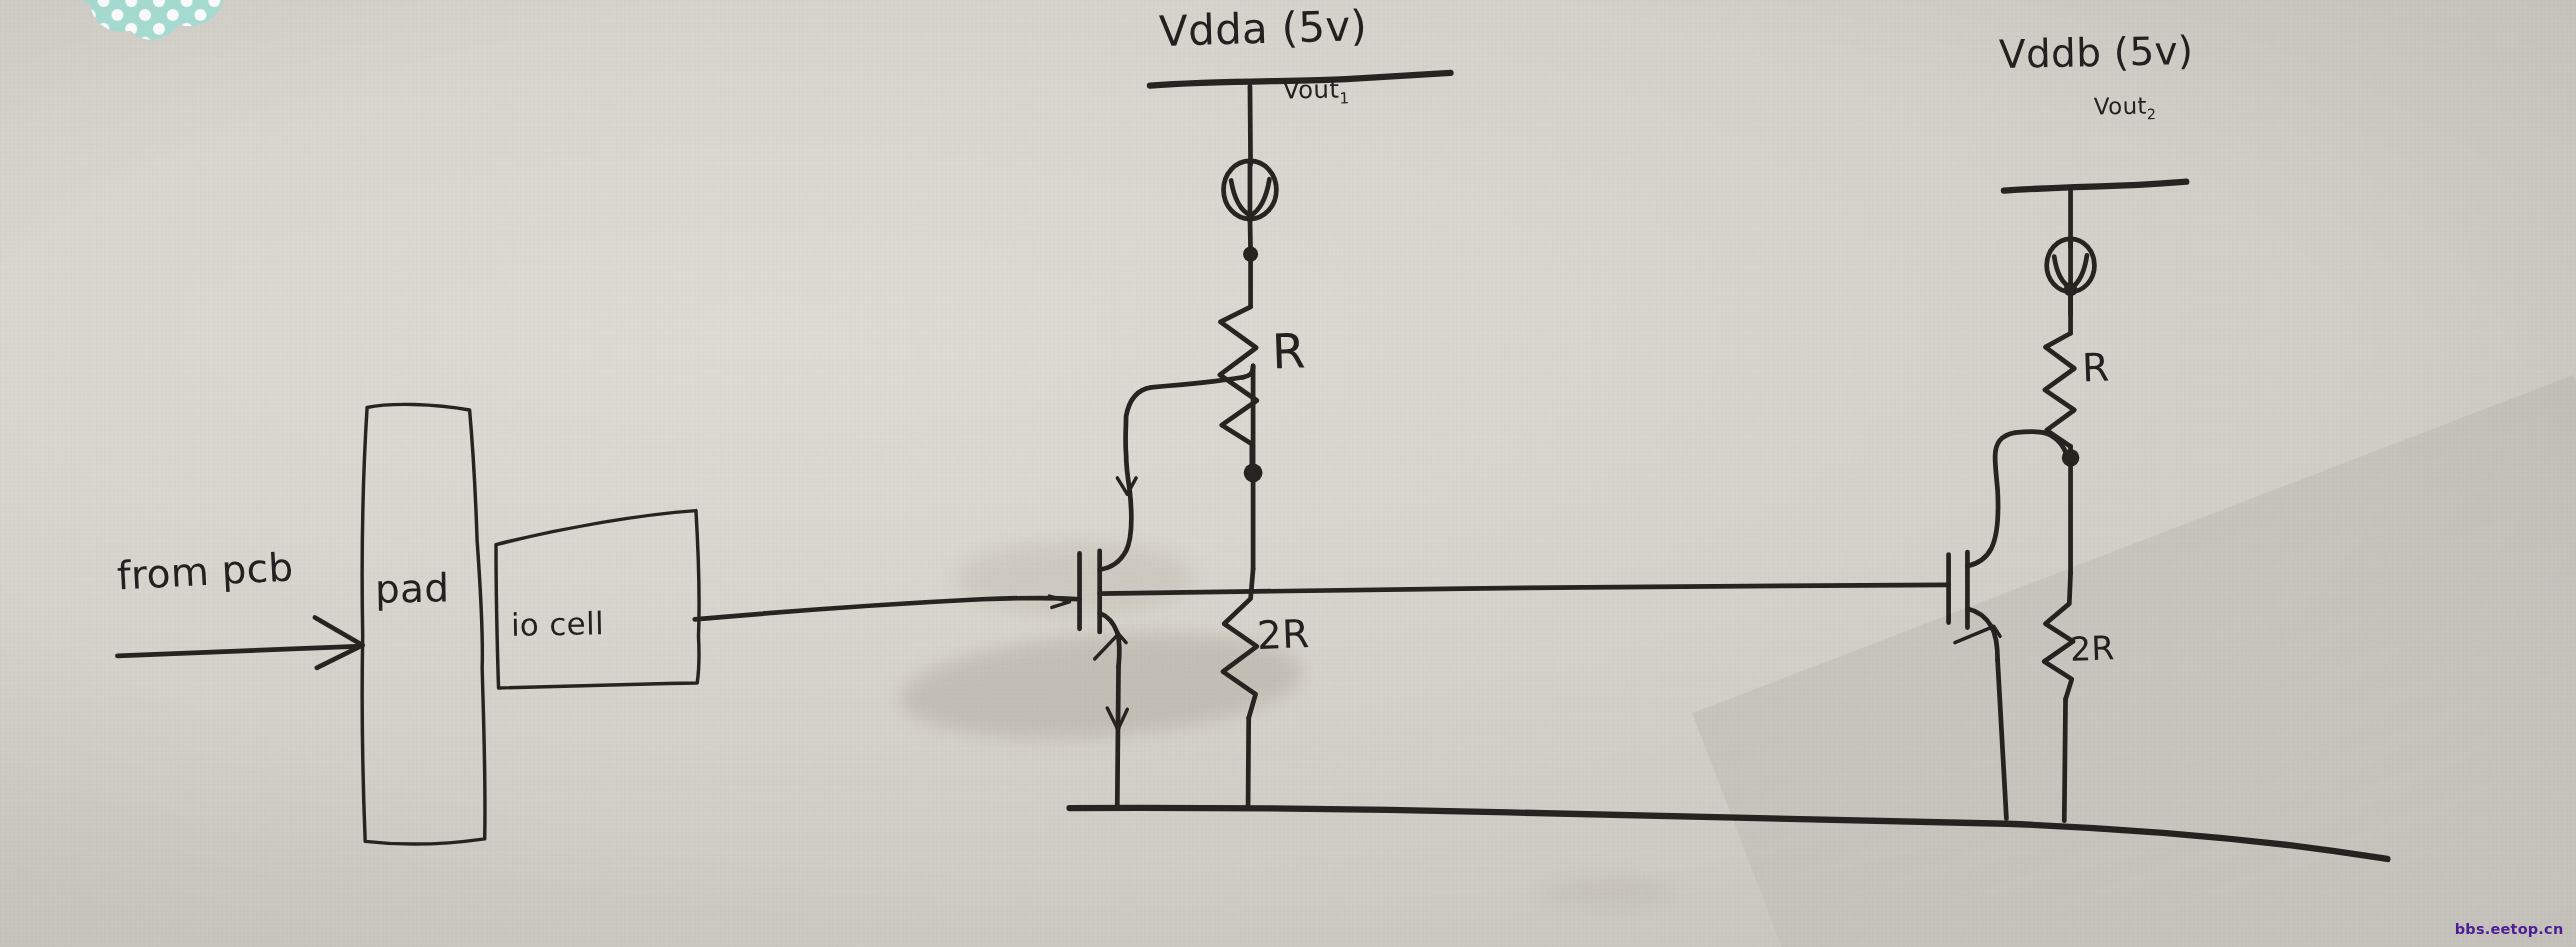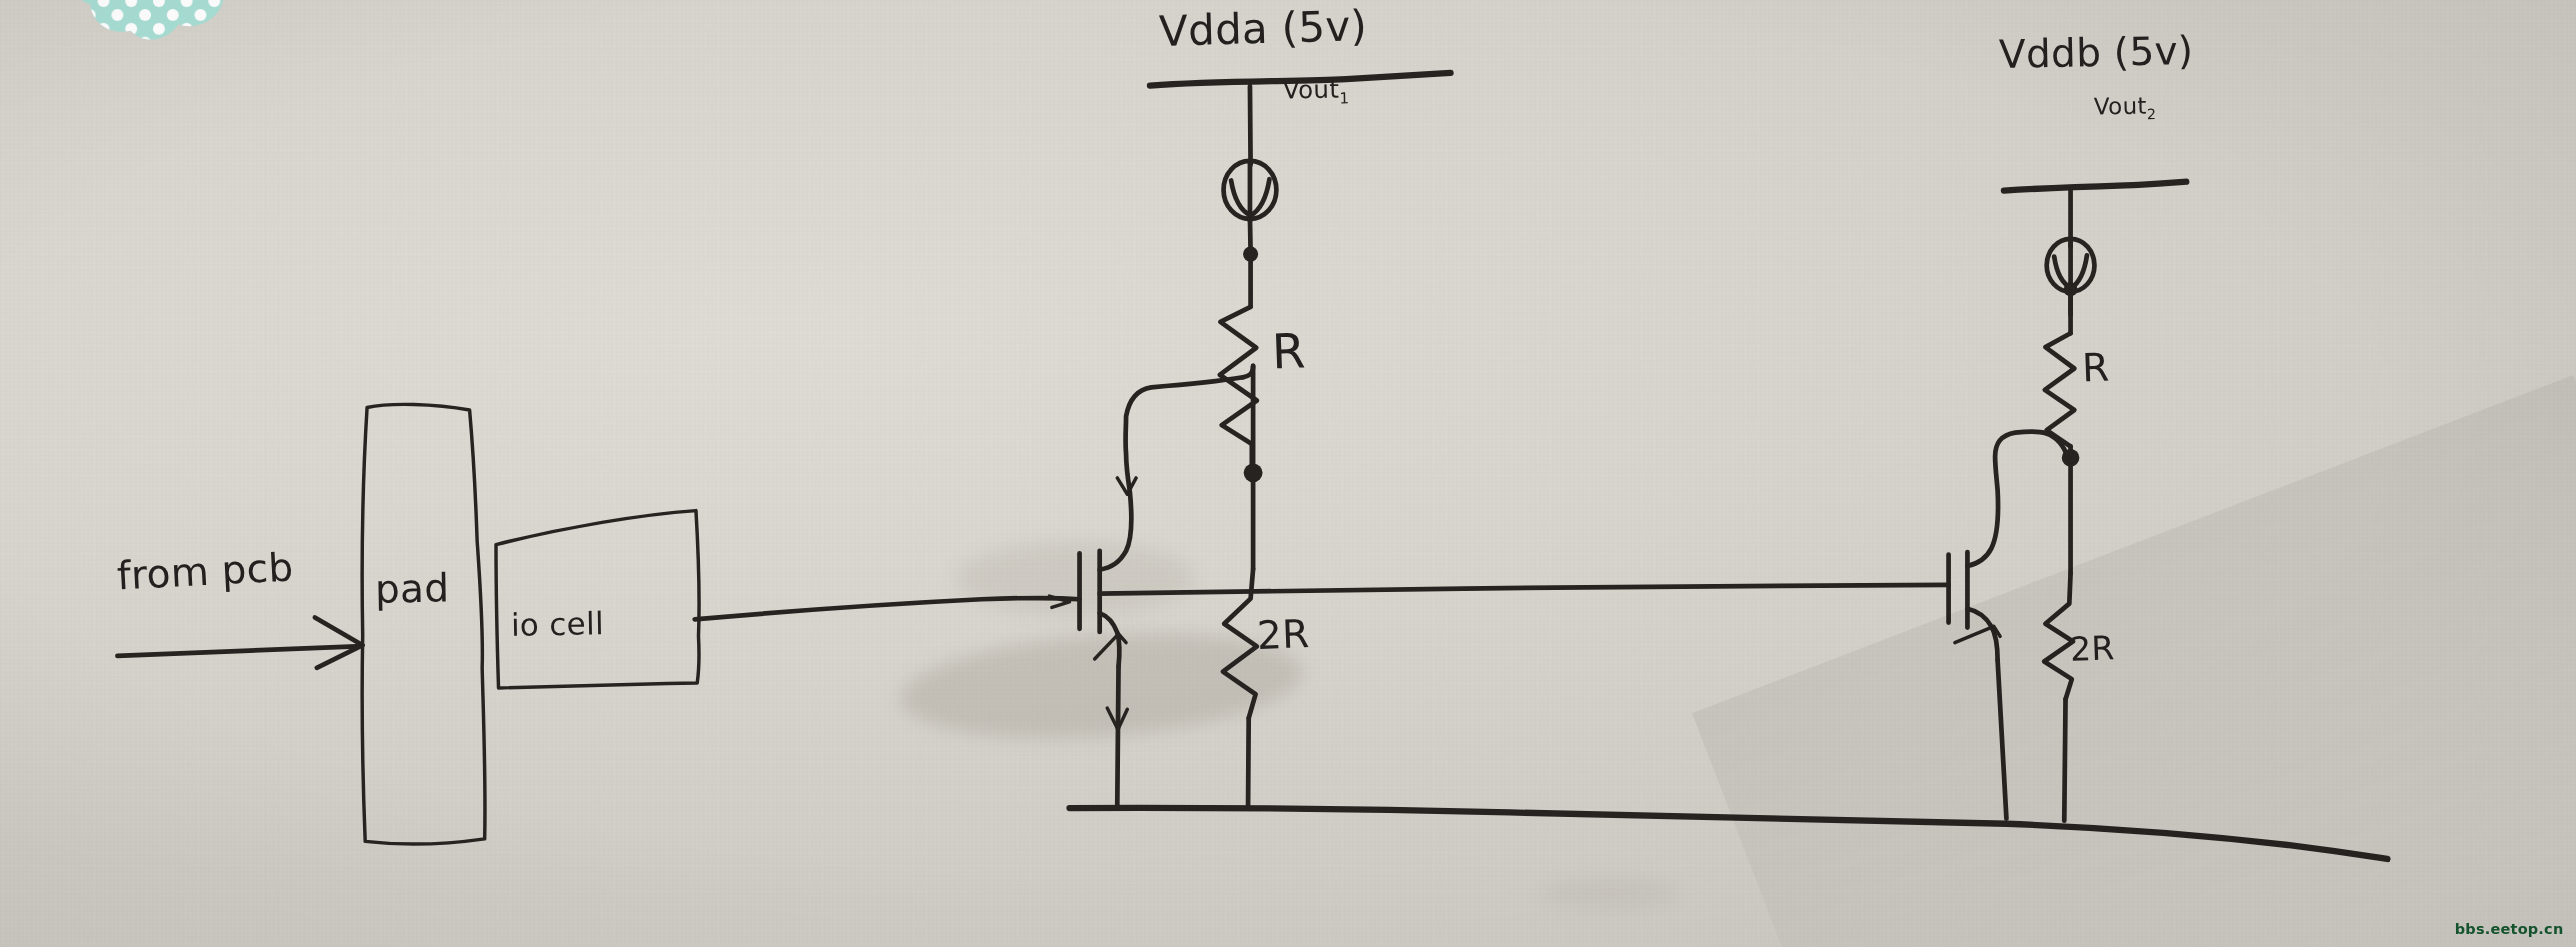--- a/index.html
+++ b/index.html
@@ -84,21 +84,21 @@
   #lbl-pad{left:375px;top:566px;font-size:39px;transform:rotate(-1deg);}
   #lbl-iocell{left:511px;top:606px;font-size:31px;transform:rotate(-1deg);}
 
   
   #watermark{
     position:absolute;
     right:12.6px; bottom:10px;
     font-family:"DejaVu Sans", sans-serif;
     font-size:14.5px;
     font-weight:700;
-    color:#14532d;
+    color:#4c1d95;
     letter-spacing:0.2px;
   }
 </style>
 </head>
 <body>
 
 <div id="page">
 
   <div id="paper"></div>
   <div id="grain"></div>

